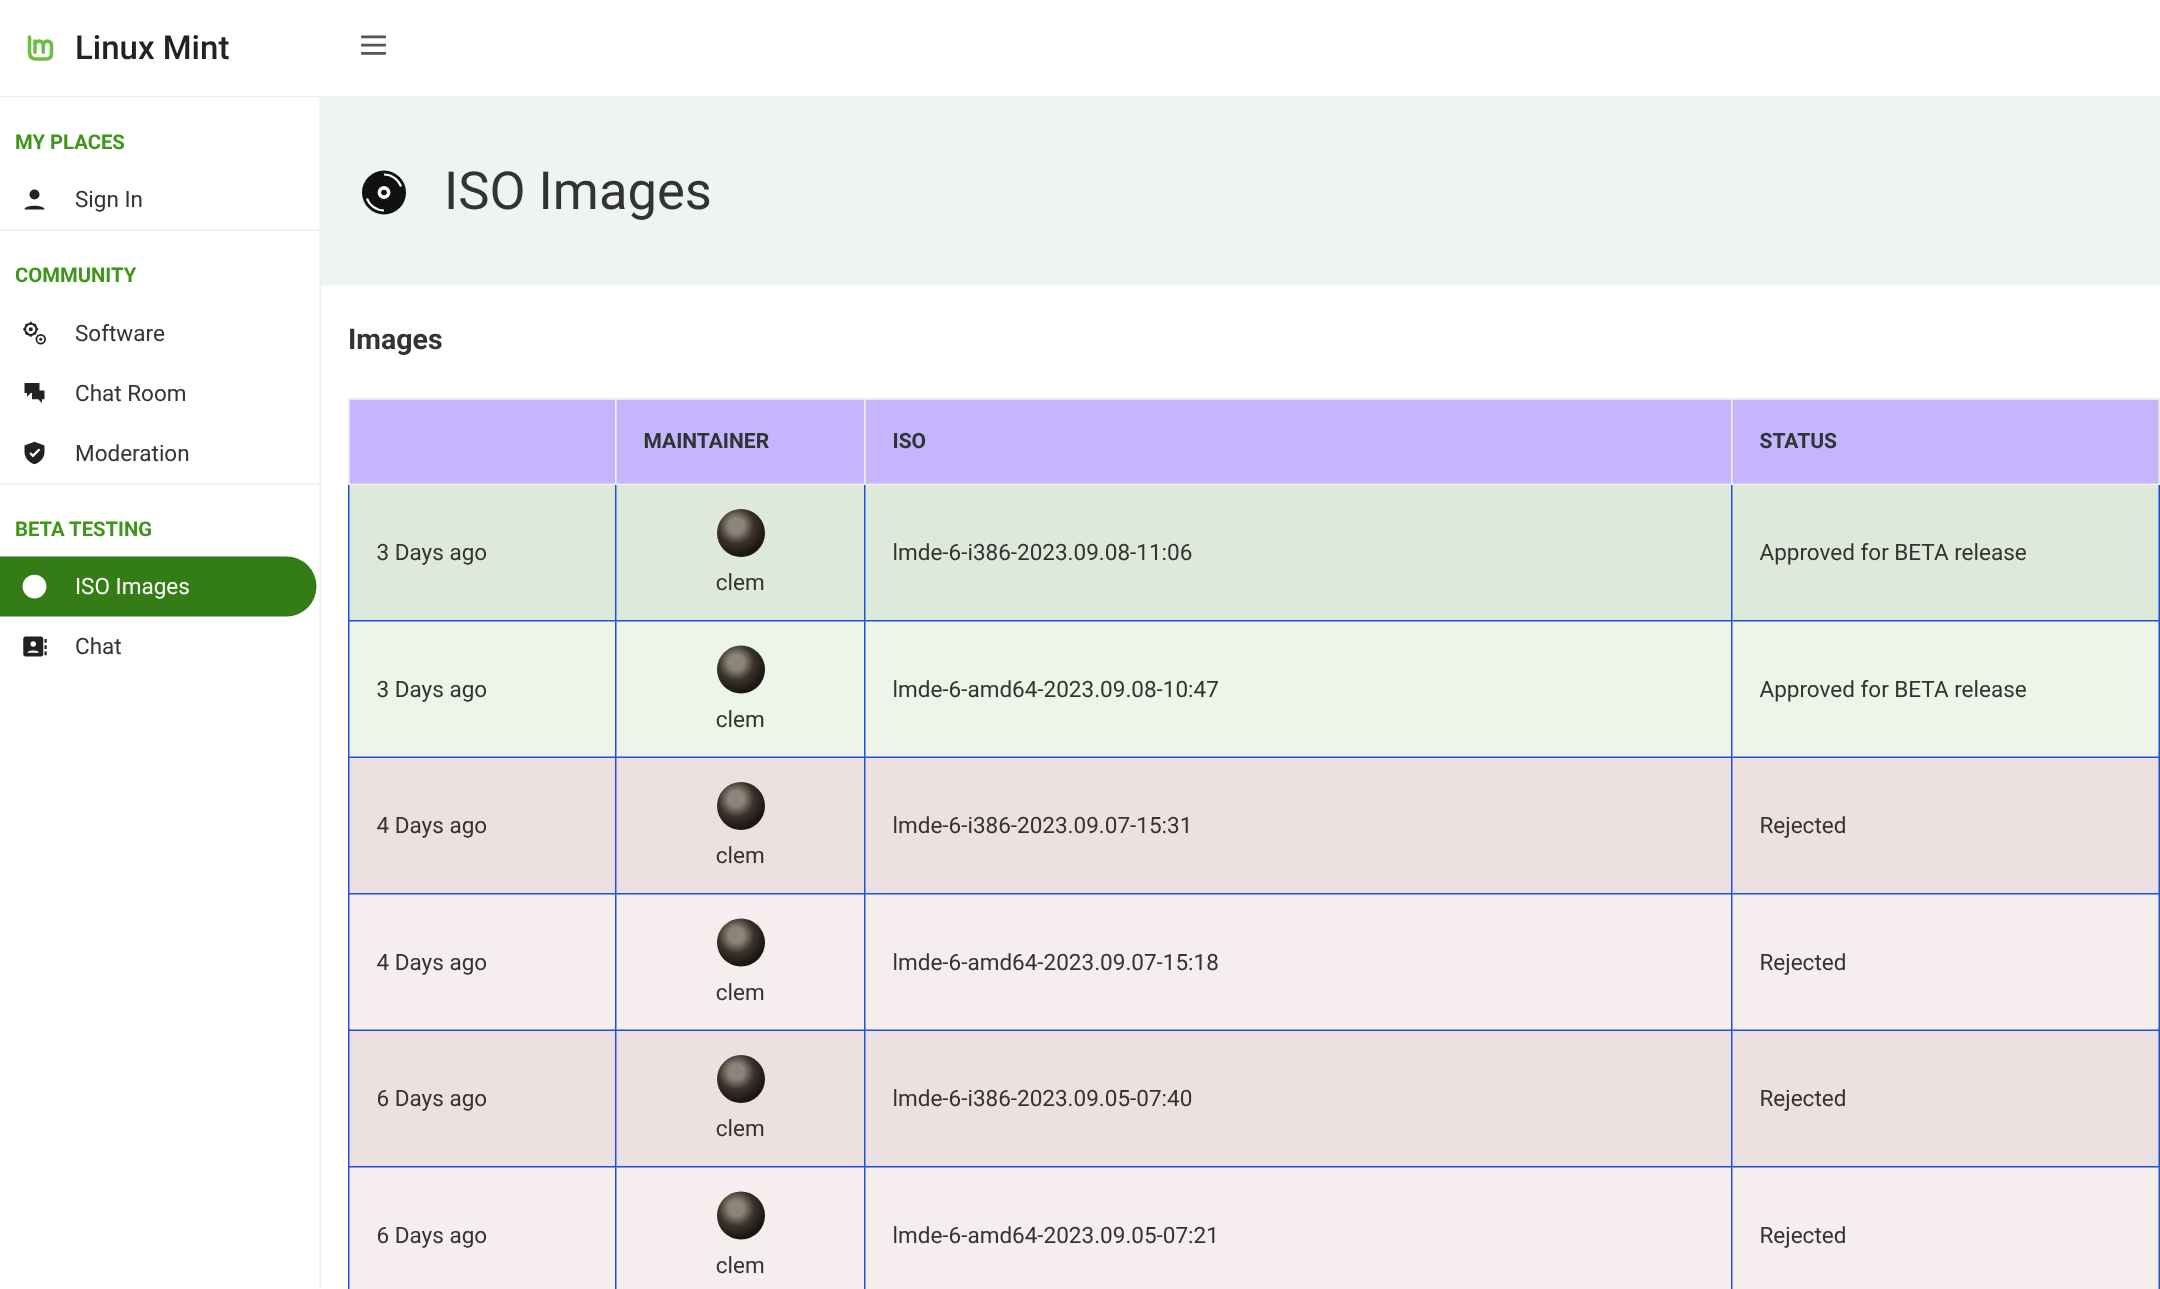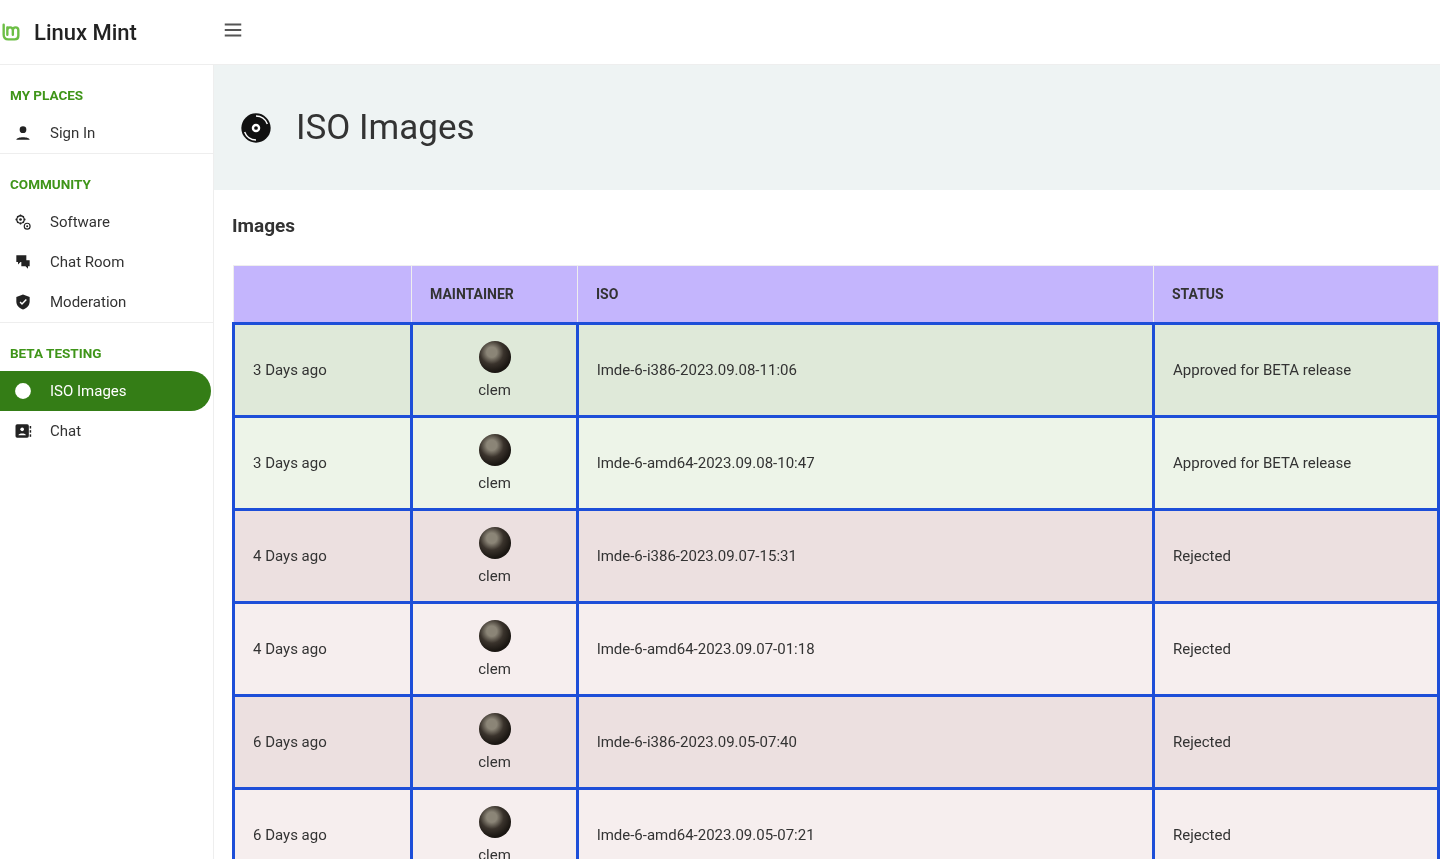--- a/index.html
+++ b/index.html
@@ -8,21 +8,21 @@
       color: #333;
       background: #fff;
       width: 1440px;
       height: 859px;
       overflow: hidden;
     }
     .header {
       height: 65px;
       display: flex;
       align-items: center;
-      padding-left: 0;
+      padding-left: 16px;
       border-bottom: 1px solid #eee;
     }
     .logo-wrap {
       display: flex;
       align-items: center;
       width: 200px;
     }
     .logo-icon {
       width: 22px;
       height: 22px;
@@ -123,21 +123,21 @@
       font-weight: 700;
       color: #333;
       padding: 20px 18px;
       border: 1px solid #eee;
       background: #c4b5fd;
     }
     tbody td {
       font-size: 15px;
       color: #333;
       padding: 16px 18px;
-      border: 3px solid #1d4ed8;
+      border: 1px solid #1d4ed8;
       vertical-align: middle;
     }
     tr.row-approved.odd td { background: #dfe9d9; }
     tr.row-approved.even td { background: #edf4e8; }
     tr.row-rejected.odd td { background: #ece0e0; }
     tr.row-rejected.even td { background: #f6eeee; }
     .maintainer-cell { text-align: center; }
     .avatar {
       width: 32px;
       height: 32px;
@@ -288,21 +288,21 @@
             </tr>
             <tr class="row-rejected odd">
               <td class="col-age">4 Days ago</td>
               <td class="col-maint maintainer-cell"><div class="avatar"></div><div class="maintainer-name">clem</div></td>
               <td class="col-iso">lmde-6-i386-2023.09.07-15:31</td>
               <td class="col-status">Rejected</td>
             </tr>
             <tr class="row-rejected even">
               <td class="col-age">4 Days ago</td>
               <td class="col-maint maintainer-cell"><div class="avatar"></div><div class="maintainer-name">clem</div></td>
-              <td class="col-iso">lmde-6-amd64-2023.09.07-01:18</td>
+              <td class="col-iso">lmde-6-amd64-2023.09.07-15:18</td>
               <td class="col-status">Rejected</td>
             </tr>
             <tr class="row-rejected odd">
               <td class="col-age">6 Days ago</td>
               <td class="col-maint maintainer-cell"><div class="avatar"></div><div class="maintainer-name">clem</div></td>
               <td class="col-iso">lmde-6-i386-2023.09.05-07:40</td>
               <td class="col-status">Rejected</td>
             </tr>
             <tr class="row-rejected even">
               <td class="col-age">6 Days ago</td>

